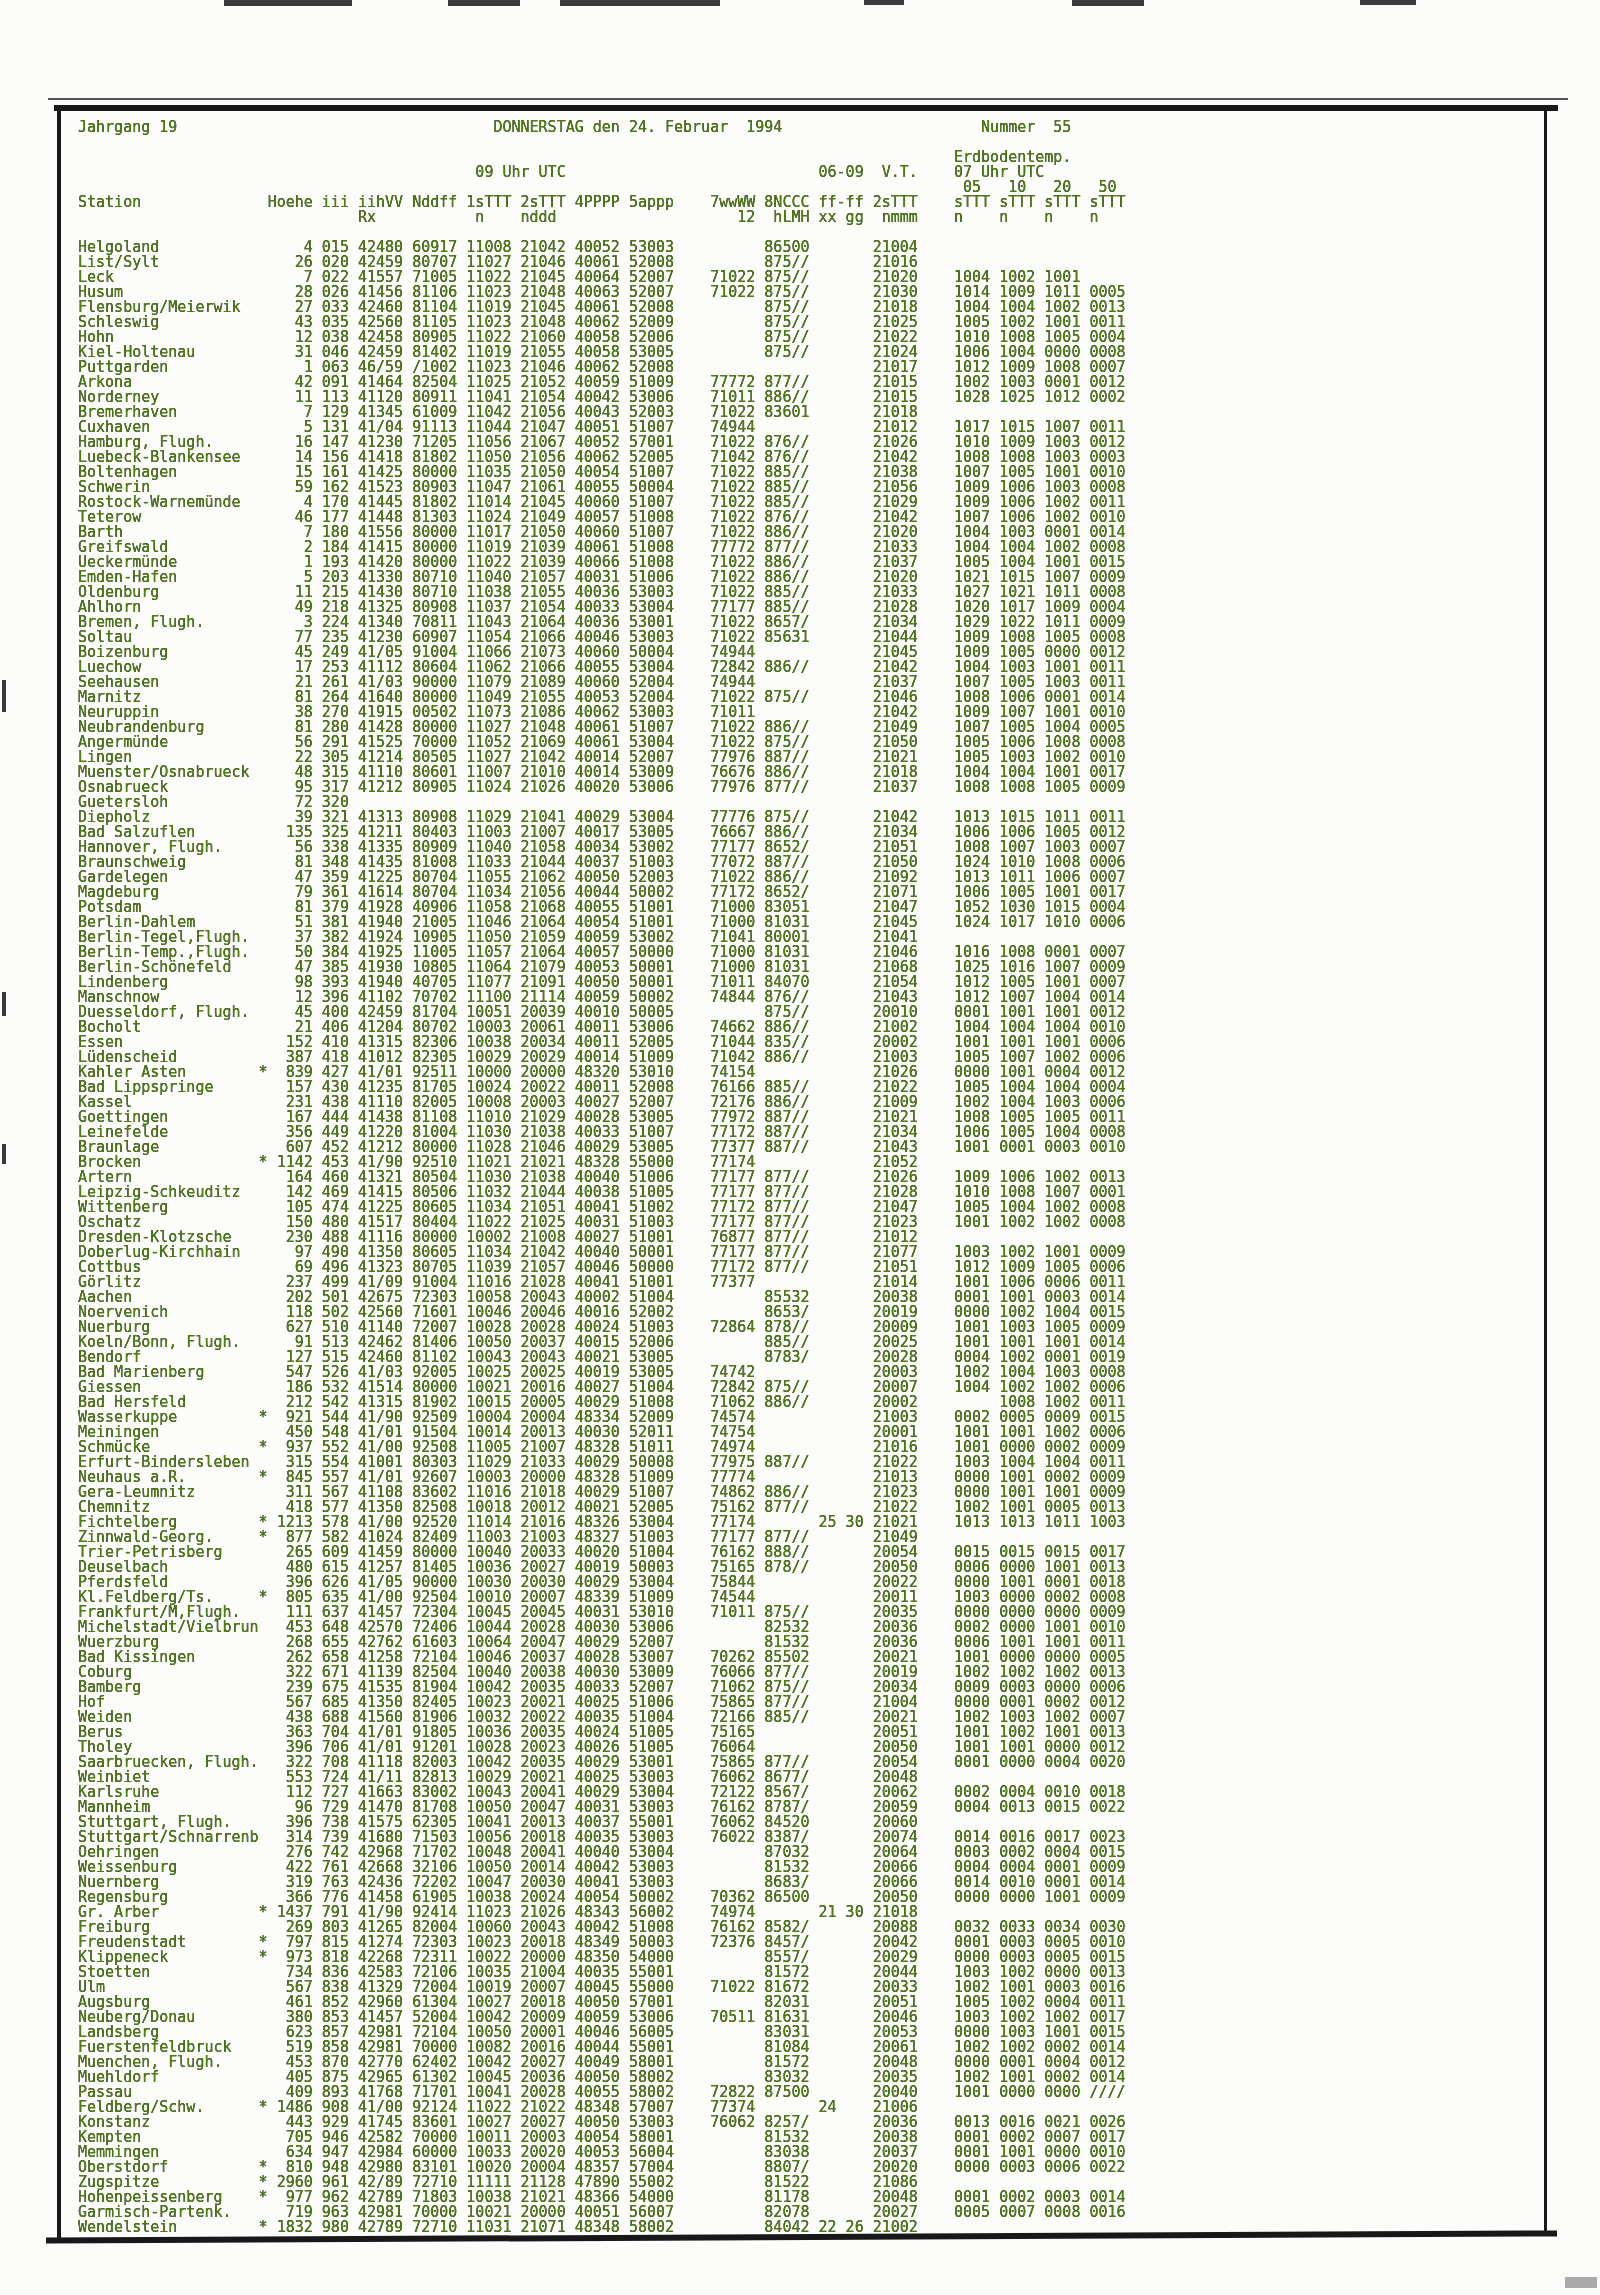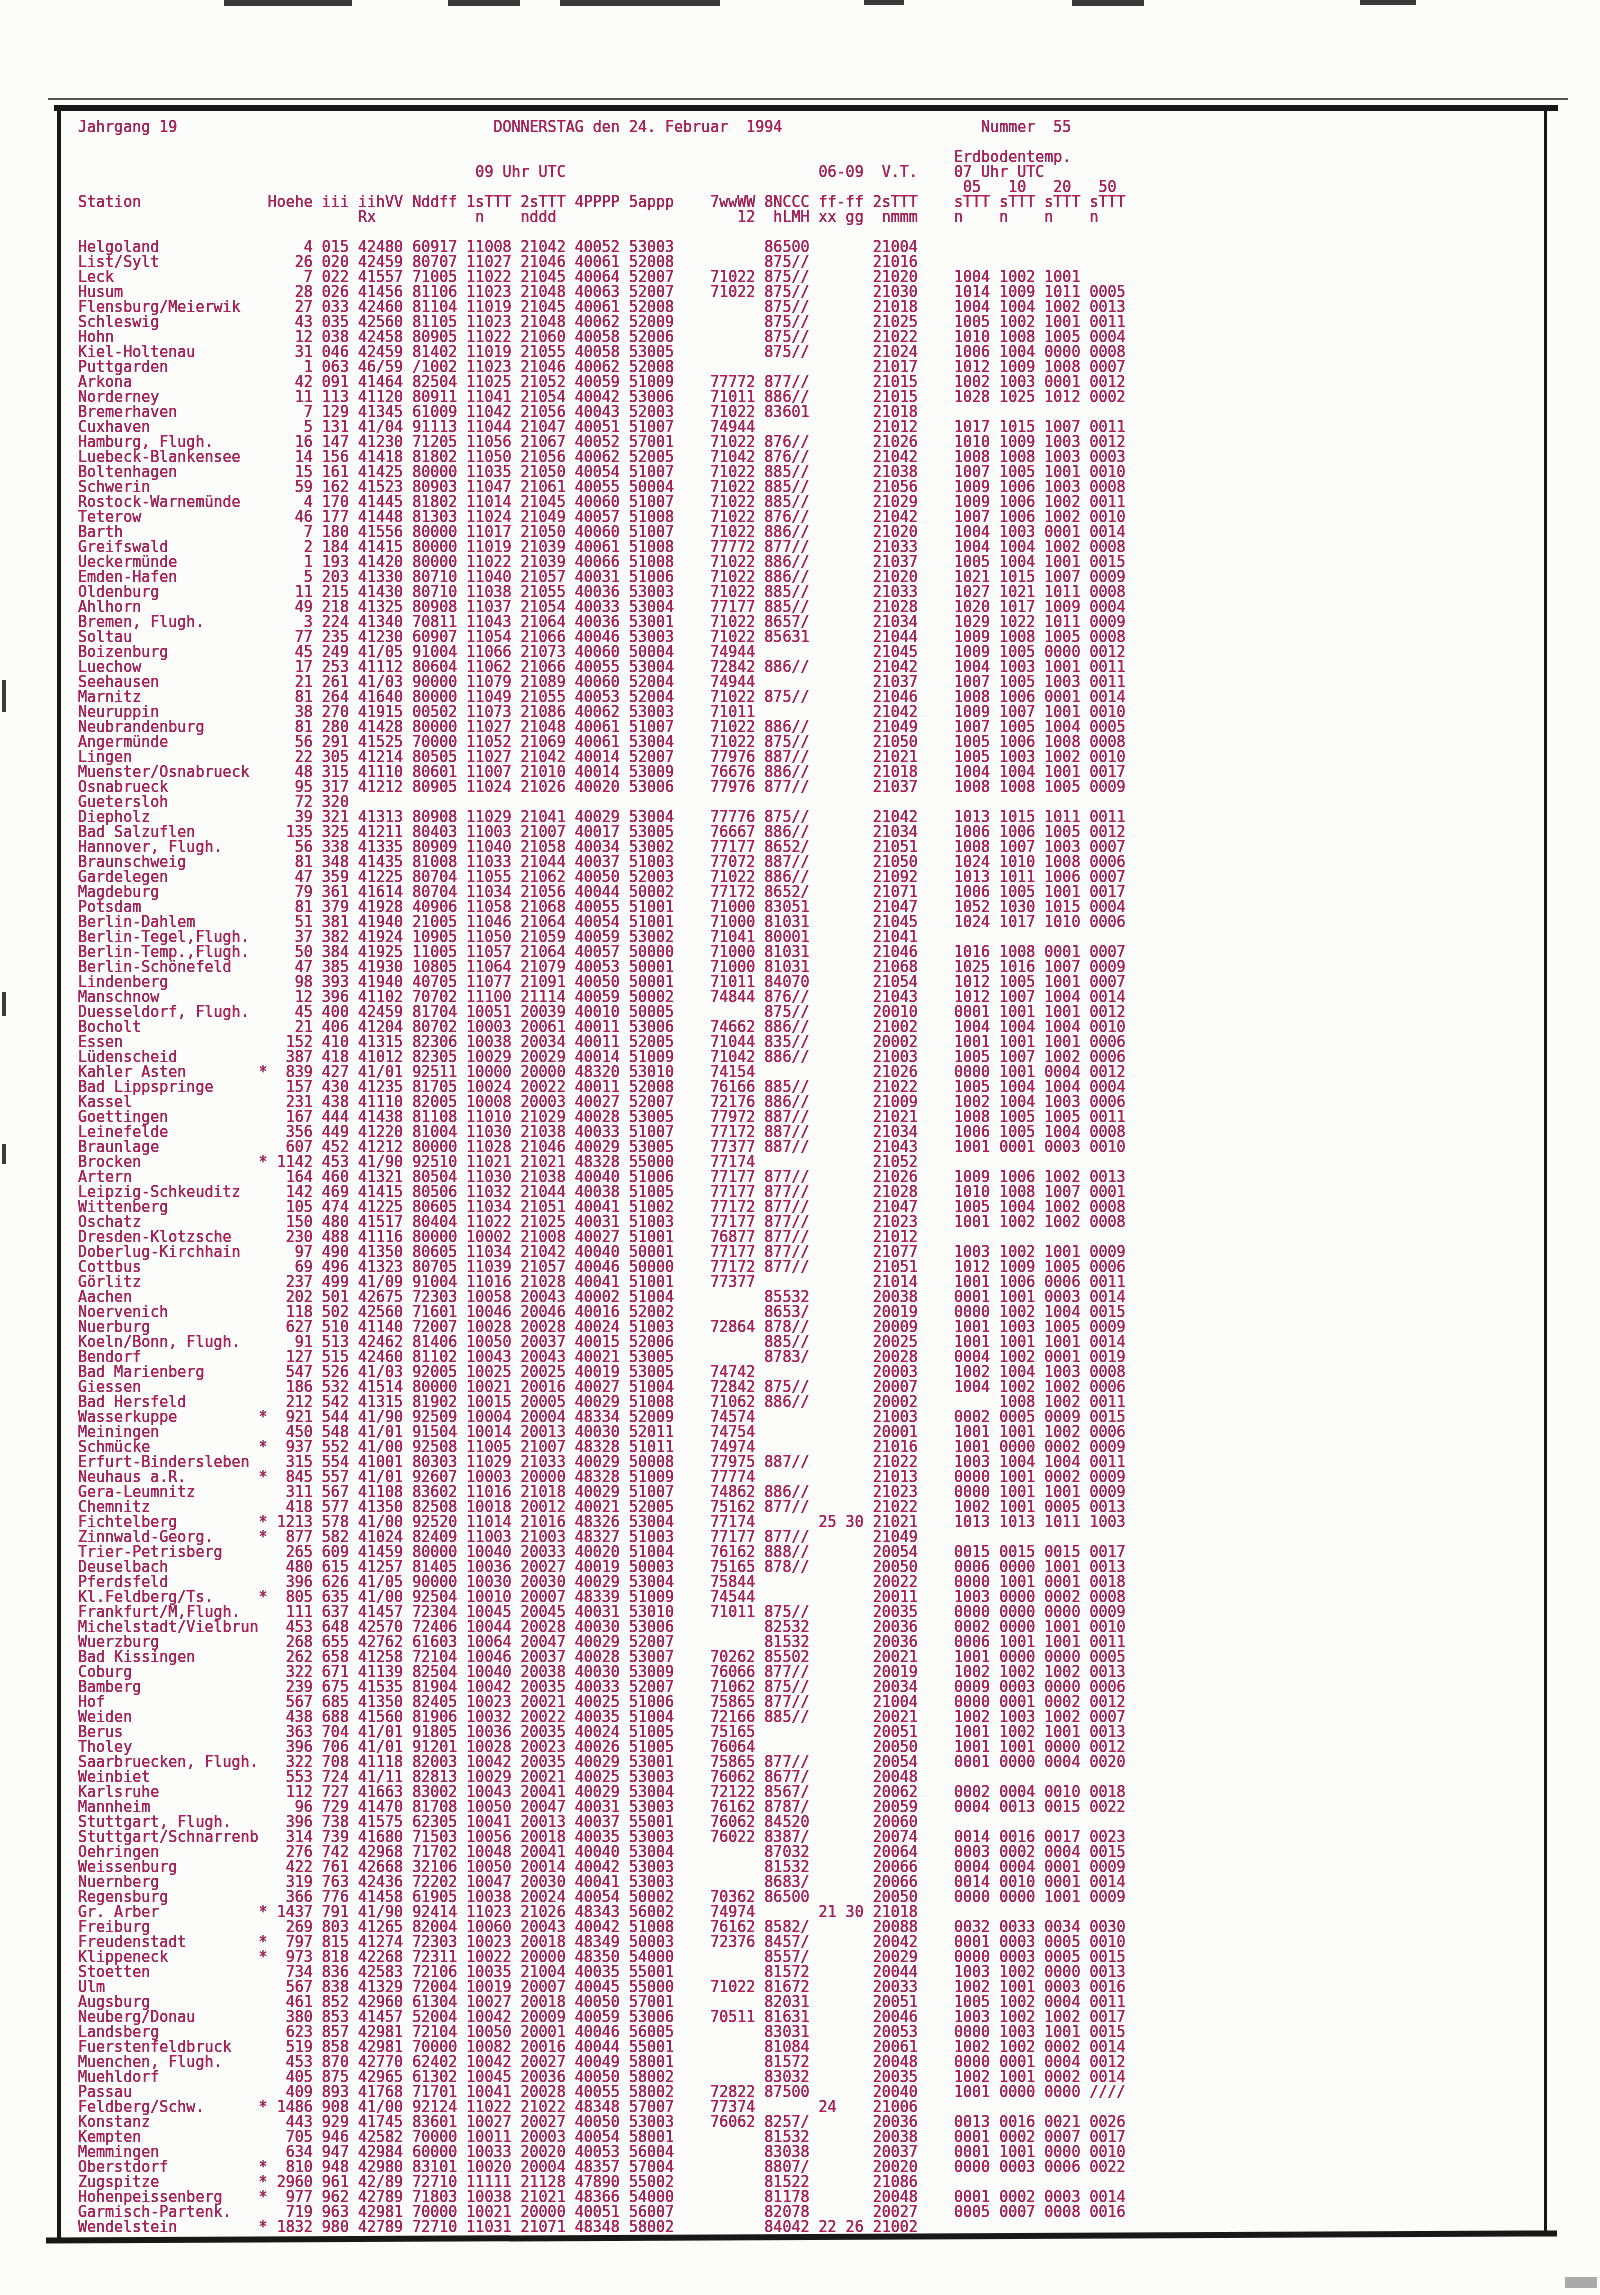--- a/index.html
+++ b/index.html
@@ -6,21 +6,21 @@
   body{
     width:1600px;height:2295px;position:relative;
     background:#fcfcfa;overflow:hidden;
     font-family:"DejaVu Sans Mono", monospace;
   }
   .frame-line{position:absolute;background:#181818;}
   .artifact{position:absolute;background:#3a3a3a;}
   #doc-text{
     position:absolute;left:78px;top:120px;margin:0;
     font:15px/15px "DejaVu Sans Mono", monospace;
-    color:#be185d;white-space:pre;
+    color:#4d7c0f;white-space:pre;
     text-shadow:0 0 0.4px #141414;
   }
 </style>
 </head>
 <body>
 
 <div>
 
   <div class="artifact" style="left:224px;top:0;width:128px;height:6.4px;"></div>
   <div class="artifact" style="left:448px;top:0;width:72px;height:5.6px;"></div>

